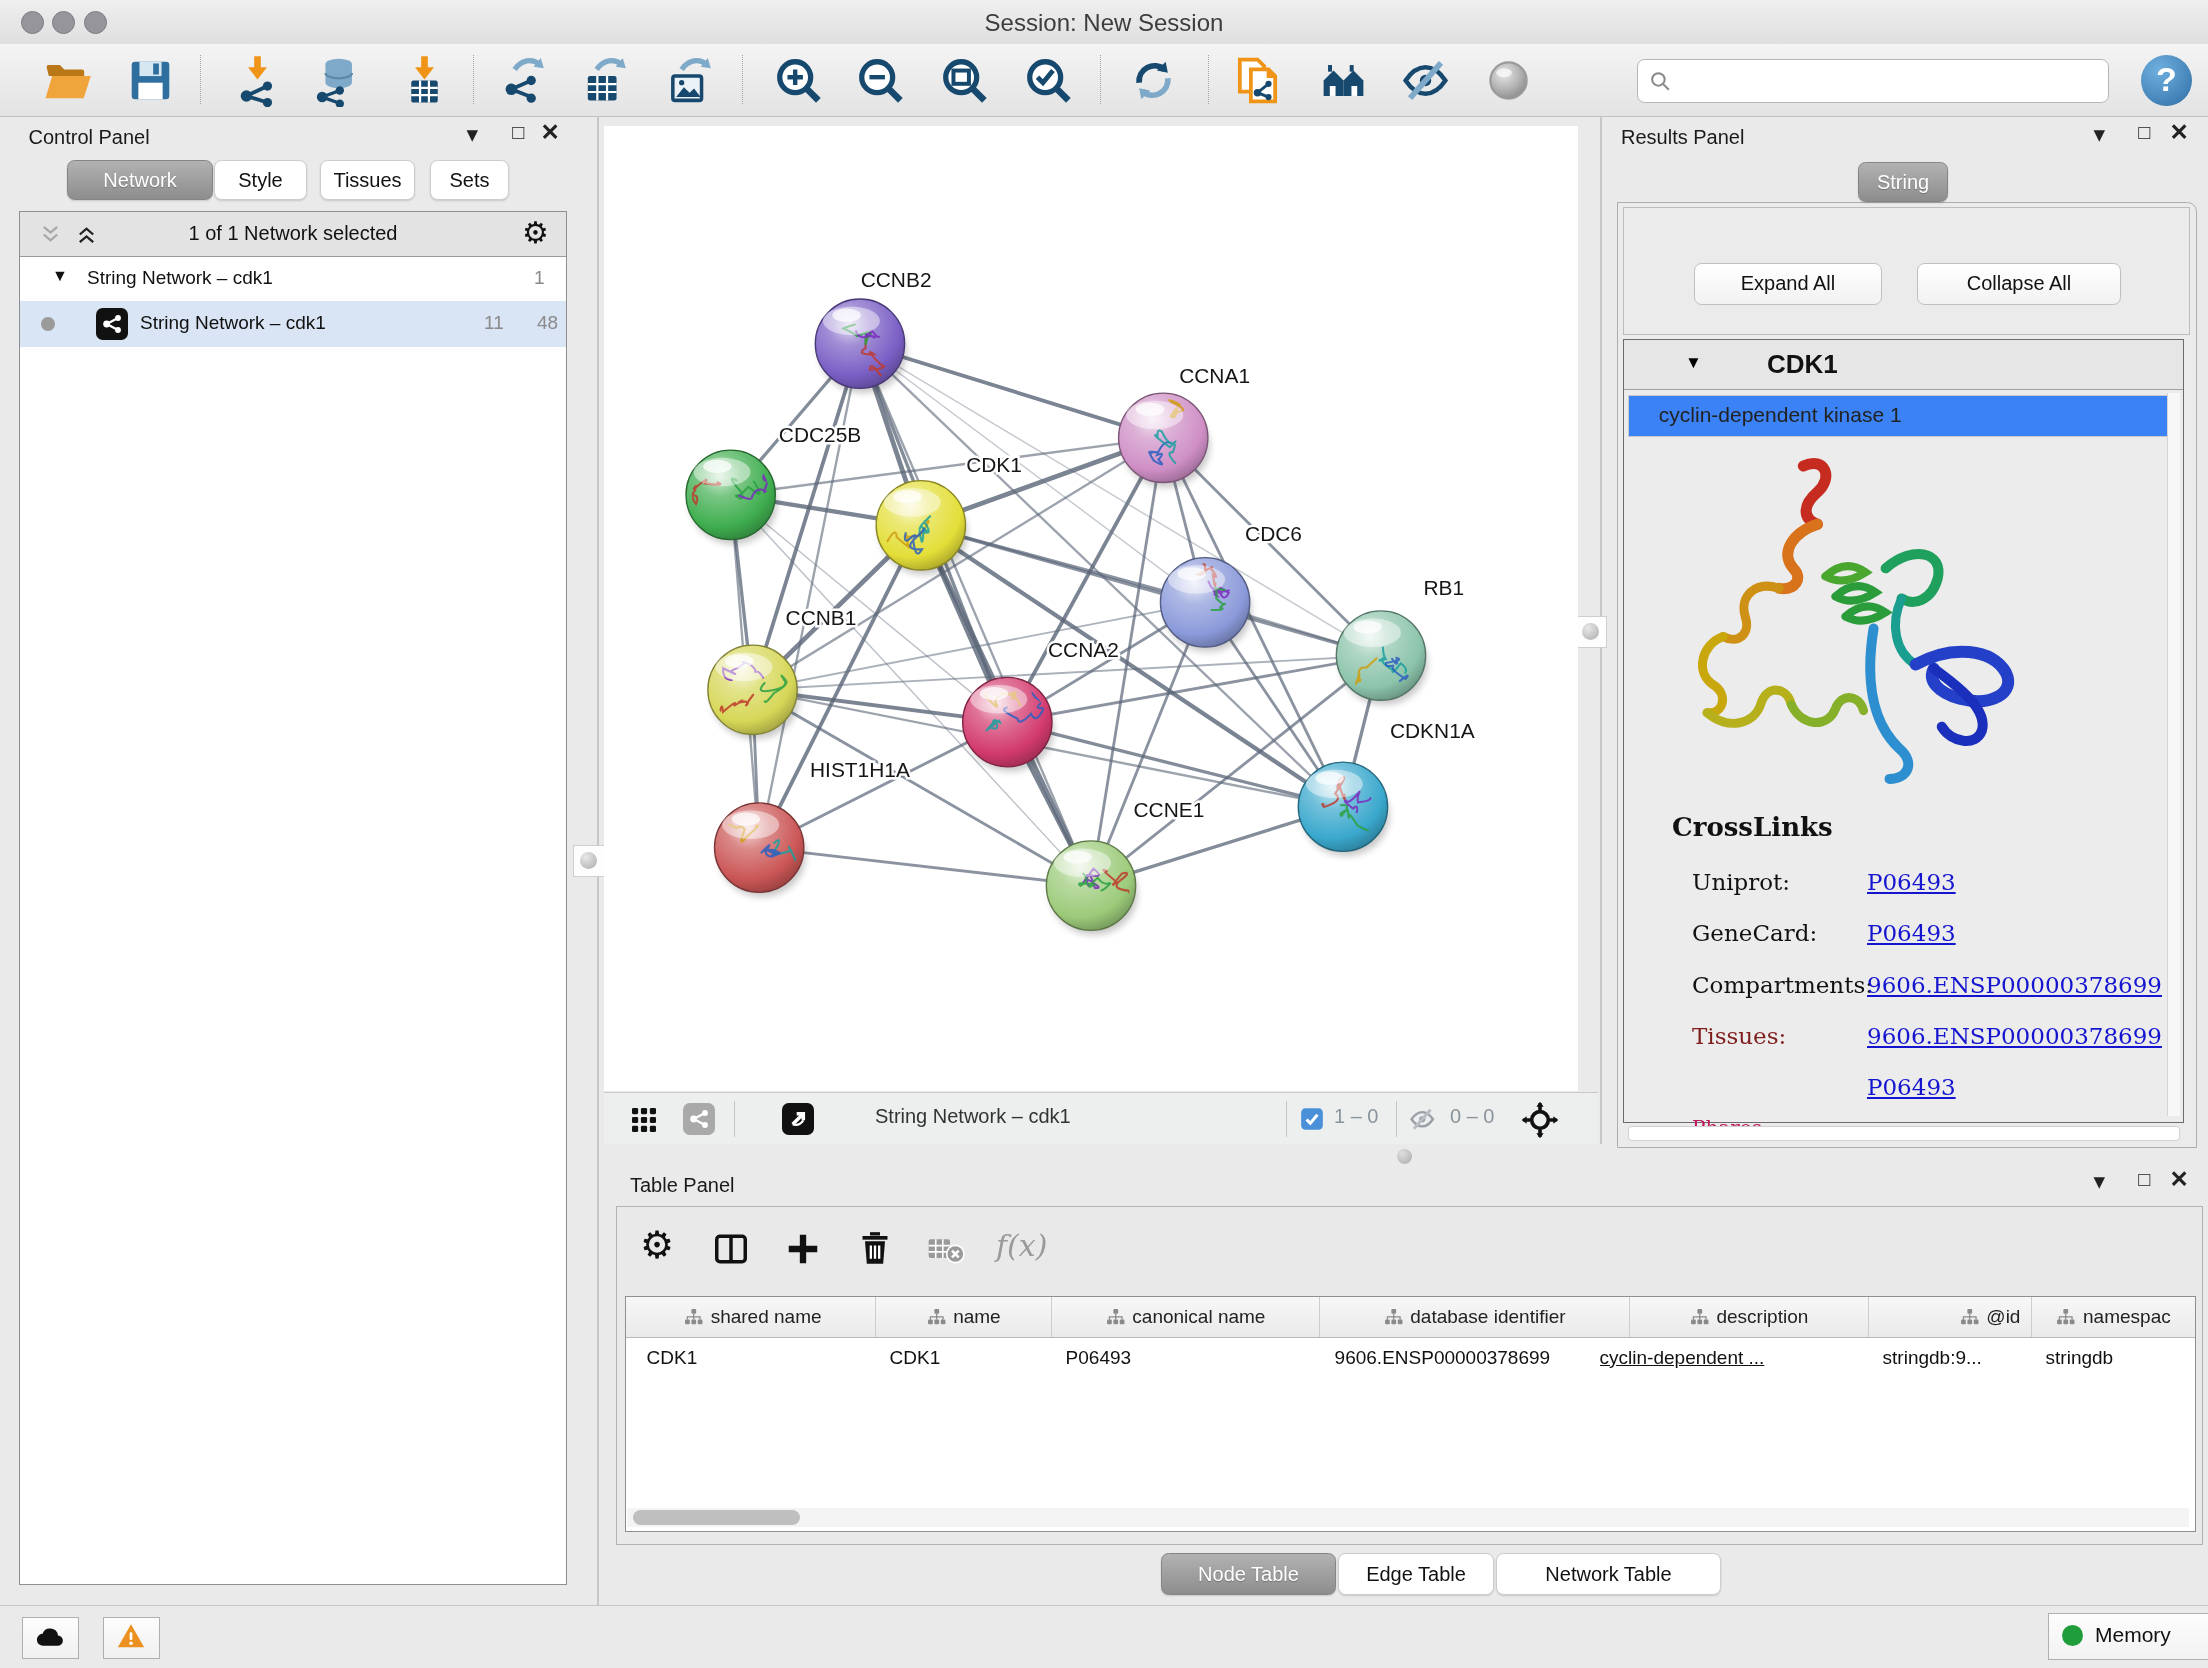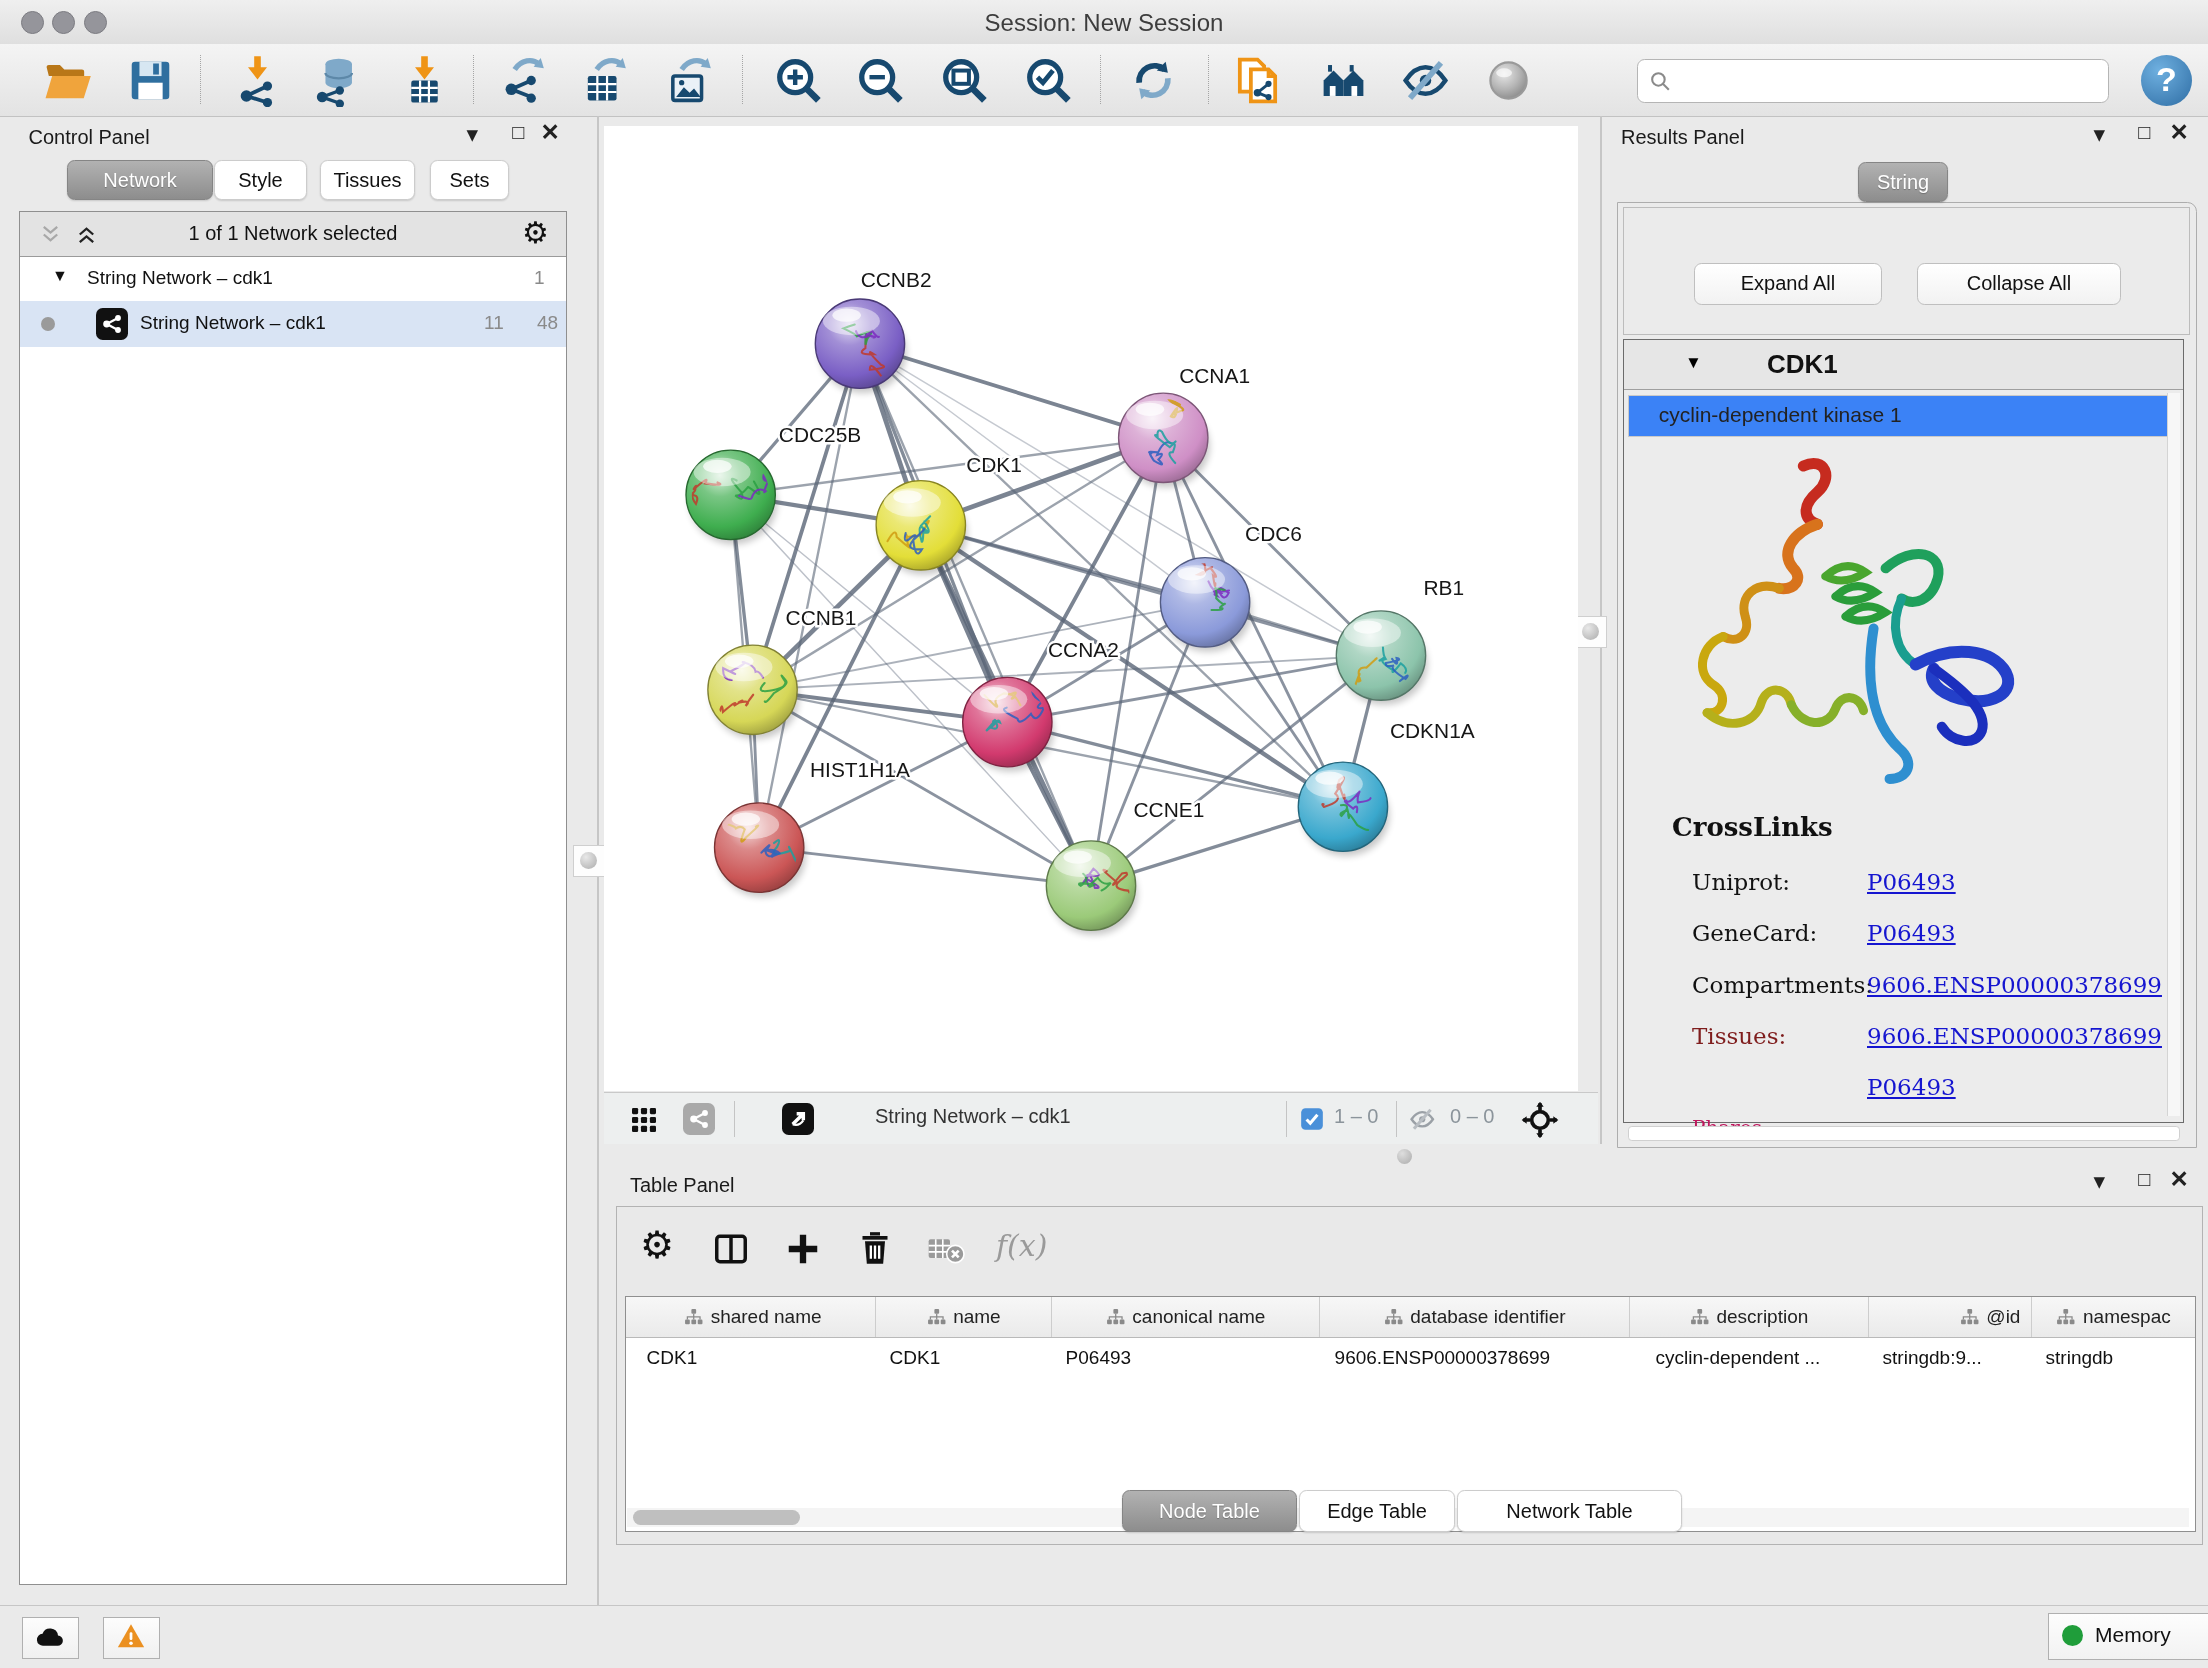--- a/index.html
+++ b/index.html
@@ -52,21 +52,21 @@
   .hscrollr{left:1628px;top:1126px;width:550px;height:13.3px;background:#fff;border:1px solid #d0d0d0;border-radius:3.8px;}
   
   .tablepanel{left:616px;top:1206px;width:1585px;height:337px;background:#e9e9e9;border:1.4px solid #b3b3b3;}
   .tblbox{left:7.6px;top:89px;width:1569px;height:234px;background:#fff;border:1.9px solid #8f8f8f;overflow:hidden;}
   .thead{left:0;top:0;width:100%;height:40px;background:linear-gradient(#f7f7f7,#eaeaea);border-bottom:1.9px solid #b9b9b9;}
   .thcell{top:0;height:40px;border-left:1px solid #cdcdcd;}
   .thcell .lbl{font-size:19px;color:#222;}
   .tdcell{top:40px;height:42px;font-size:19px;color:#111;white-space:nowrap;overflow:hidden;}
   .hscroll{left:1.9px;bottom:3.8px;width:1562px;height:19px;background:#f4f4f4;}
   .hthumb{left:5.7px;top:1.9px;width:167px;height:15px;background:#bfbfbf;border-radius:7.6px;}
-  .btabs{top:1490px;height:40px;}
+  .btabs{top:1553px;height:40px;margin-left:39px;}
   
   .statusbar{left:0;top:1605px;width:2208px;height:63px;background:#eaeaea;border-top:1px solid #c6c6c6;}
   .sbtn{top:10.5px;width:55px;height:40px;background:linear-gradient(#fdfdfd,#f0f0f0);border:1.9px solid #b0b0b0;}
   .membtn{left:2048px;top:6.7px;width:149px;height:45px;background:linear-gradient(#fdfdfd,#f2f2f2);border:1.9px solid #b0b0b0;font-size:21px;color:#111;padding-left:39px;}
   .gear{font-size:30px;color:#111;line-height:30px;}
 </style>
 </head>
 <body>
 
 <div id="app">
@@ -789,21 +789,21 @@
                 <rect x="13" y="11" width="4.5" height="4.5" rx="1"></rect>
               </g>
               <path d="M9.2 5.5v3M3.2 11v-2.5h12V11M9.2 8.5V11" fill="none" stroke="#8a8a8a" stroke-width="1.2"></path>
             </svg><span class="lbl">namespac</span></div>
         </div>
       <div id="table-rows">
           <div class="abs tdcell" style="left: 21px; width: 224px; padding-top: 9.5px;">CDK1</div>
           <div class="abs tdcell" style="left: 264px; width: 157px; padding-top: 9.5px;">CDK1</div>
           <div class="abs tdcell" style="left: 440px; width: 249px; padding-top: 9.5px;">P06493</div>
           <div class="abs tdcell" style="left: 709px; width: 291px; padding-top: 9.5px;">9606.ENSP00000378699</div>
-          <div class="abs tdcell" style="left: 1030px; width: 220px; padding-top: 9.5px;">cyclin-dependent ...</div>
+          <div class="abs tdcell" style="left: 974px; width: 220px; padding-top: 9.5px; text-decoration: underline;">cyclin-dependent ...</div>
           <div class="abs tdcell" style="left: 1257px; width: 144px; padding-top: 9.5px;">stringdb:9...</div>
           <div class="abs tdcell" style="left: 1420px; width: 145px; padding-top: 9.5px;">stringdb</div>
         </div>
       <div class="abs hscroll">
           <div class="abs hthumb"></div>
         </div>
     </div>
   </div>
 
   <div class="abs tabbtn tabsel btabs" style="left:1122px;width:173px;line-height:40px;border-radius:7.6px">Node Table</div>

